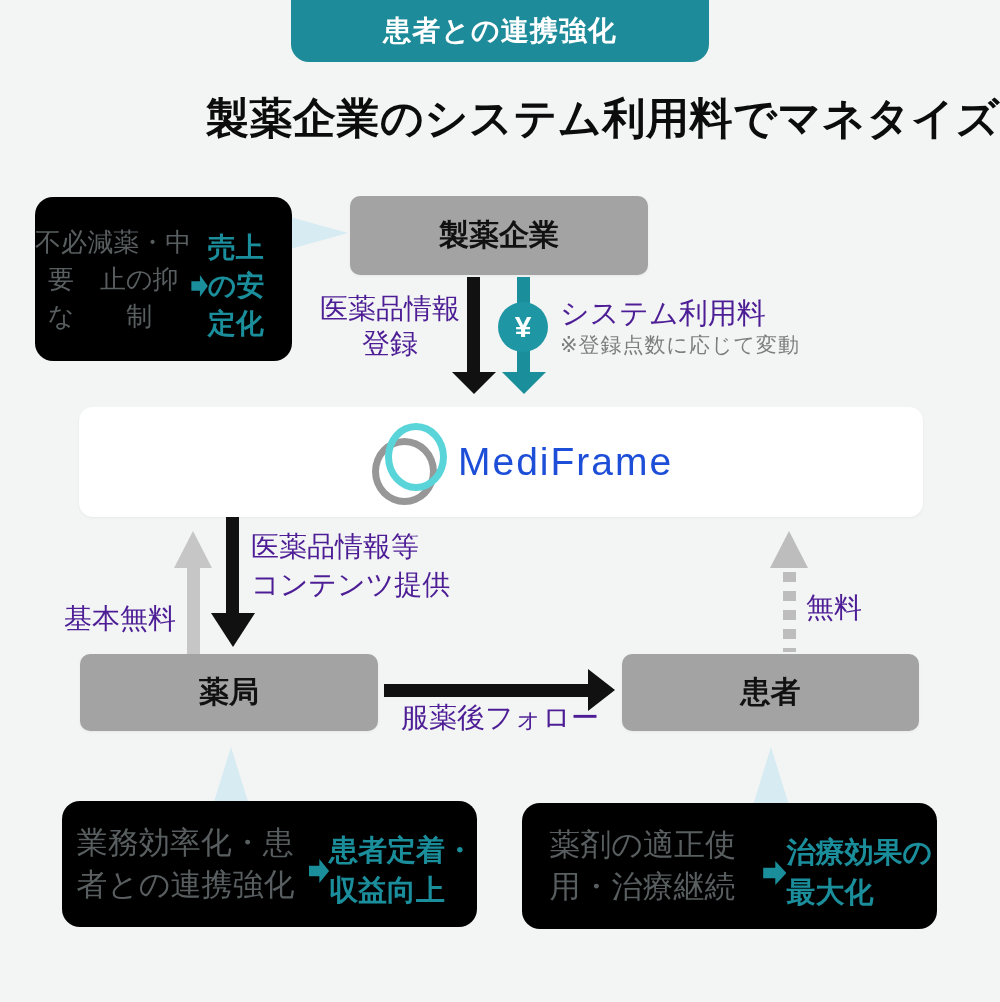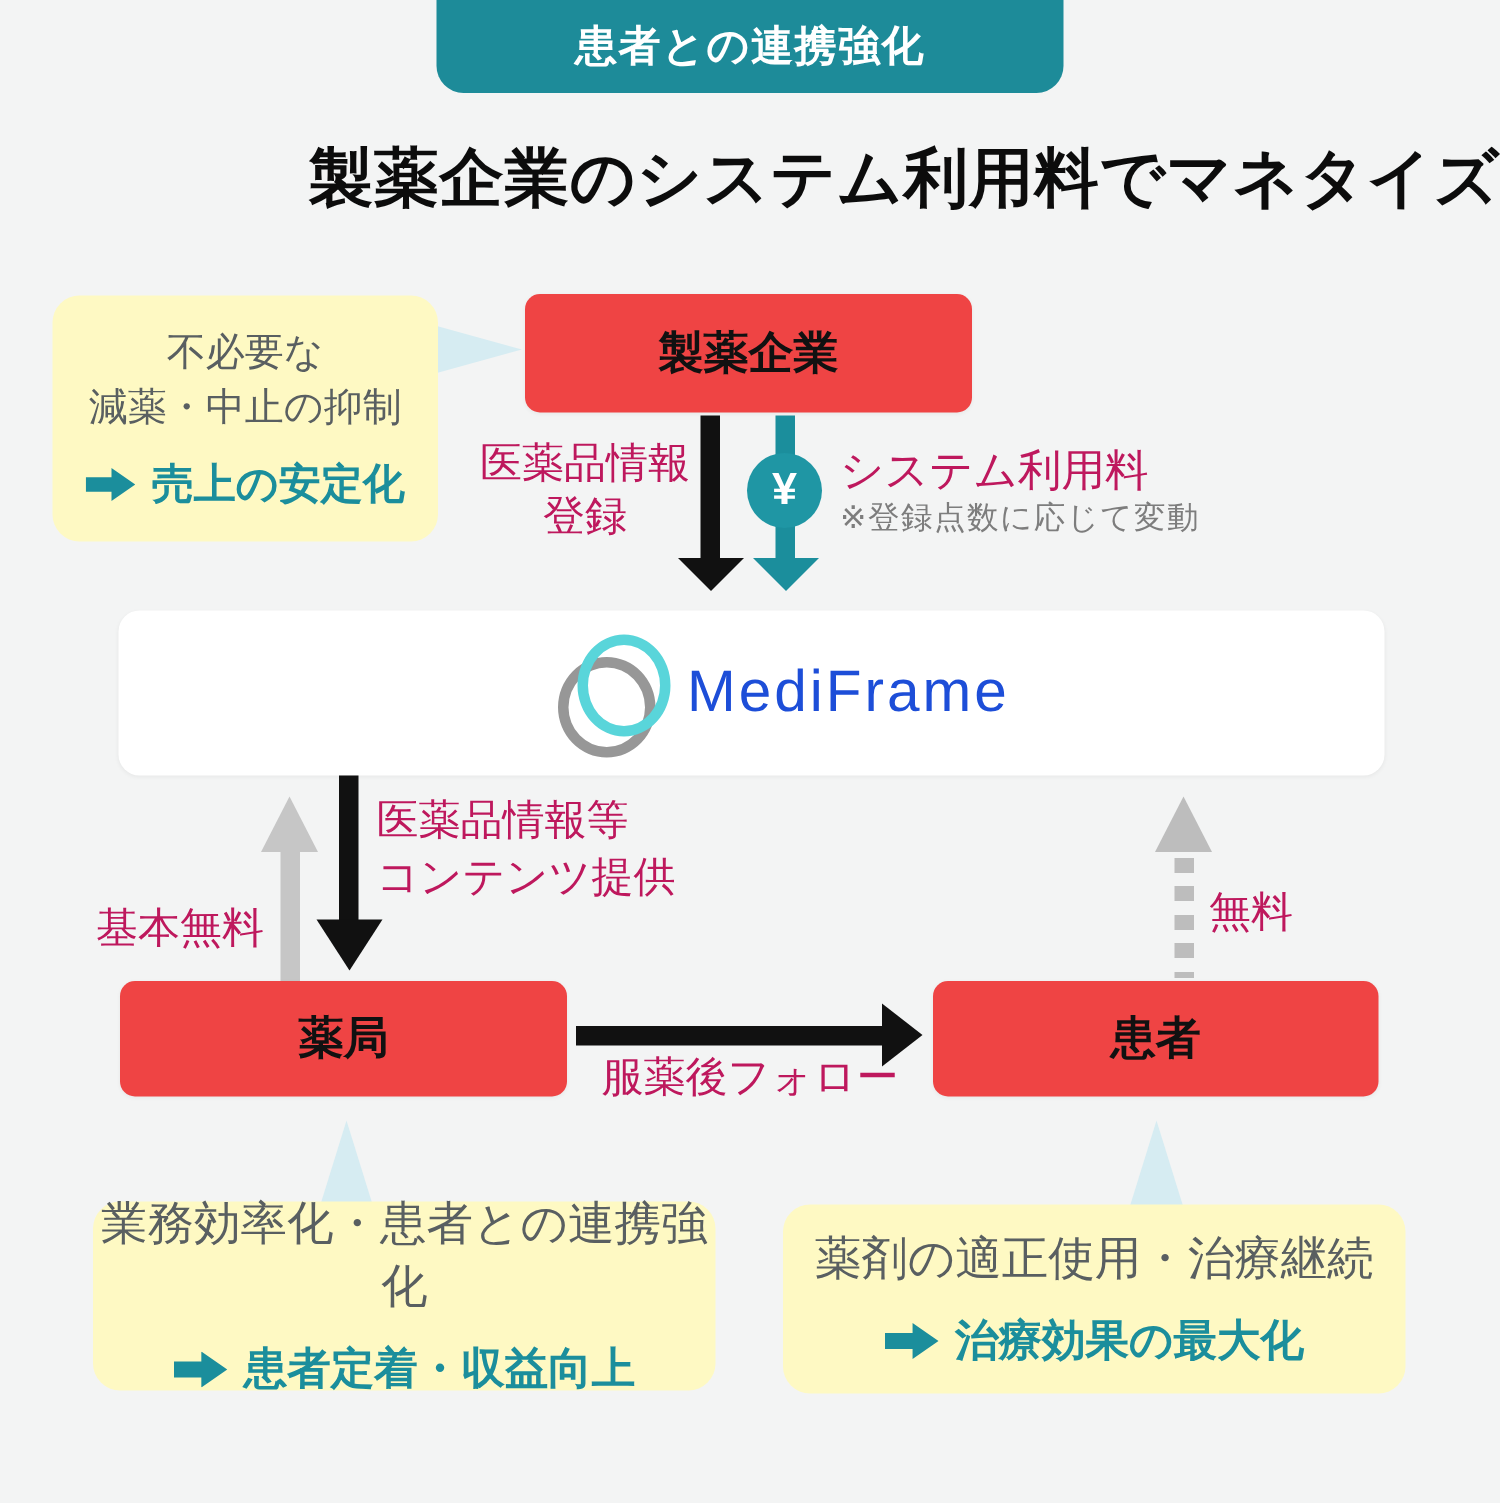--- a/index.html
+++ b/index.html
@@ -19,21 +19,21 @@
     color:#ffffff;font-size:28px;font-weight:bold;letter-spacing:1px;
   }
   
   .title{
     left:0;top:90px;width:1000px;text-align:right;
     font-size:43px;font-weight:900;color:#0c0c0c;letter-spacing:0.5px;
   }
 
   
   .node{
-    background:#ef4444;border-radius:10px;
+    background:#a3a3a3;border-radius:10px;
     box-shadow:0 1px 3px rgba(0,0,0,0.05);
     display:flex;align-items:center;justify-content:center;
     font-weight:bold;font-size:30px;color:#111;
   }
   .node-pharma{left:350px;top:196px;width:298px;height:79px;}
   .node-pharmacy{left:80px;top:654px;width:298px;height:77px;}
   .node-patient{left:622px;top:654px;width:297px;height:77px;}
   .node-platform{
     left:79px;top:407px;width:844px;height:110px;
     background:#ffffff;border-radius:14px;
@@ -44,29 +44,29 @@
   .ring{border-radius:50%;box-sizing:border-box;background:transparent;}
   .ring-gray{left:372px;top:438px;width:65px;height:67px;border:7px solid #979797;}
   .ring-cyan{left:385px;top:423px;width:62px;height:68px;border:7px solid #59d5da;}
   .logo-text{
     left:458px;top:407px;height:110px;display:flex;align-items:center;
     font-size:39px;color:#1d4ed8;letter-spacing:2px;
   }
 
   
   .callout{
-    background:#fef9c3;border-radius:18px;
-    display:flex;flex-direction:column;align-items:center;justify-content:center;
+    background:#000000;border-radius:18px;
+    display:flex;flex-direction:row;align-items:center;justify-content:center;
   }
   .callout-pharma{left:35px;top:197px;width:257px;height:164px;}
   .callout-pharmacy{left:62px;top:801px;width:415px;height:126px;}
   .callout-patient{left:522px;top:803px;width:415px;height:126px;}
   .co-line{color:#595f61;font-size:26px;line-height:37px;text-align:center;}
   .co-line-wide{color:#595f61;font-size:31px;text-align:center;}
-  .co-result{display:flex;align-items:center;gap:11px;margin-top:14px;}
+  .co-result{display:flex;align-items:center;margin-top:14px;}
   .co-result-text{color:#1b8e9c;font-weight:bold;font-size:29px;}
   .barrow{
     width:36px;height:24px;background:#1b8e9c;
     clip-path:polygon(0% 28%,52% 28%,52% 0%,100% 50%,52% 100%,52% 72%,0% 72%);
   }
   
   .ptr-right{
     left:290px;top:217px;width:0;height:0;
     border-top:16px solid transparent;border-bottom:16px solid transparent;
     border-left:58px solid #d6ecf2;
@@ -102,21 +102,21 @@
   .head-guidance{left:588px;top:669px;width:0;height:0;
     border-top:21px solid transparent;border-bottom:21px solid transparent;border-left:27px solid #111;}
   .head-free{left:770px;top:531px;width:0;height:0;
     border-left:19px solid transparent;border-right:19px solid transparent;border-bottom:37px solid #bdbdbd;}
   .shaft-free{
     left:783px;top:572px;width:13px;height:80px;
     background:repeating-linear-gradient(to bottom,#bdbdbd 0 10px,transparent 10px 19px);
   }
 
   
-  .lbl{font-size:28px;color:#be185d;}
+  .lbl{font-size:28px;color:#4c1d95;}
   .lbl-register{left:305px;top:291px;width:170px;text-align:center;line-height:35px;}
   .lbl-fee{left:560px;top:294px;font-size:29px;}
   .lbl-fee-note{left:560px;top:331px;font-size:21px;color:#7d7d7d;letter-spacing:1px;}
   .lbl-content{left:251px;top:528px;line-height:38px;}
   .lbl-basicfree{left:64px;top:600px;}
   .lbl-guidance{left:387px;top:699px;width:226px;text-align:center;line-height:38px;}
   .lbl-free{left:806px;top:589px;}
 </style>
 </head>
 <body>

